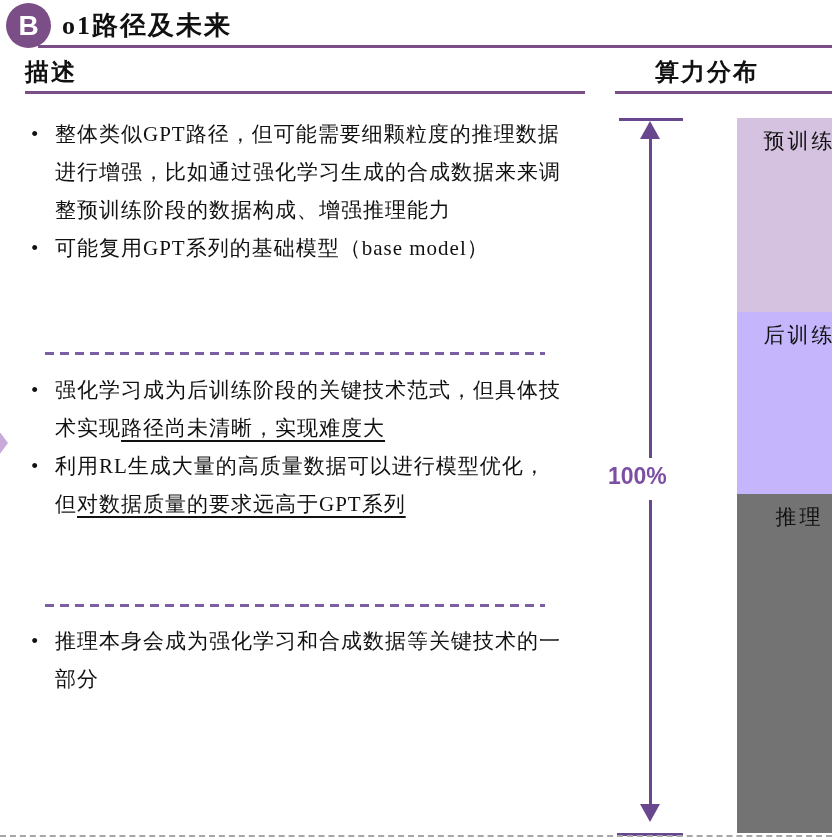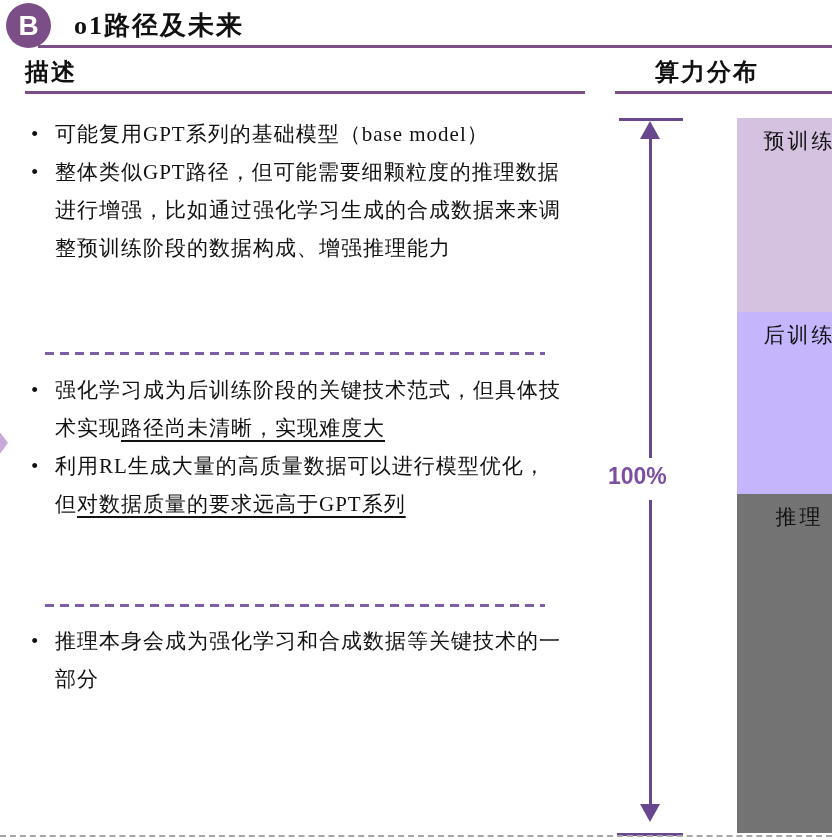--- a/index.html
+++ b/index.html
@@ -9,21 +9,21 @@
     font-family:"Liberation Serif", serif;
     color:#111;
   }
   
   .badge{
     position:absolute;left:6px;top:3px;width:45px;height:45px;border-radius:50%;
     background:var(--accent);color:#fff;display:flex;align-items:center;justify-content:center;
     font-family:"Liberation Sans", sans-serif;font-weight:bold;font-size:28px;z-index:3;
   }
   .title{
-    position:absolute;left:74px;top:8px;font-size:26px;font-weight:bold;letter-spacing:2px;
+    position:absolute;left:62px;top:8px;font-size:26px;font-weight:bold;letter-spacing:2px;
   }
   .title-rule{
     position:absolute;left:38px;right:0;top:45px;height:3px;background:var(--accent);z-index:1;
   }
   .col-head{position:absolute;top:56px;font-size:24px;font-weight:bold;letter-spacing:2px;}
   .col-head.left{left:25px;}
   .col-head.right{left:655px;}
   .head-rule{position:absolute;top:91px;height:3px;background:var(--accent);}
   .head-rule.left{left:25px;width:560px;}
   .head-rule.right{left:615px;right:0;}
@@ -88,22 +88,22 @@
 <div class="title-rule"></div>
 
 <div class="col-head left">描述</div>
 <div class="col-head right">算力分布</div>
 <div class="head-rule left"></div>
 <div class="head-rule right"></div>
 
 <div class="edge-chevron"></div>
 
 <ul class="section sec1">
+    <li><span>整体类似GPT路径，但可能需要细颗粒度的推理数据进行增强，比如通过强化学习生成的合成数据来来调整预训练阶段的数据构成、增强推理能力</span></li>
     <li><span>可能复用GPT系列的基础模型（base model）</span></li>
-    <li><span>整体类似GPT路径，但可能需要细颗粒度的推理数据进行增强，比如通过强化学习生成的合成数据来来调整预训练阶段的数据构成、增强推理能力</span></li>
   </ul>
 <div class="divider d1"></div>
 <ul class="section sec2">
     <li><span>强化学习成为后训练阶段的关键技术范式，但具体技术实现</span><span class="u">路径尚未清晰，实现难度大</span></li>
     <li><span>利用RL生成大量的高质量数据可以进行模型优化，但</span><span class="u">对数据质量的要求远高于GPT系列</span></li>
   </ul>
 <div class="divider d2"></div>
 <ul class="section sec3">
     <li><span>推理本身会成为强化学习和合成数据等关键技术的一部分</span></li>
   </ul>

